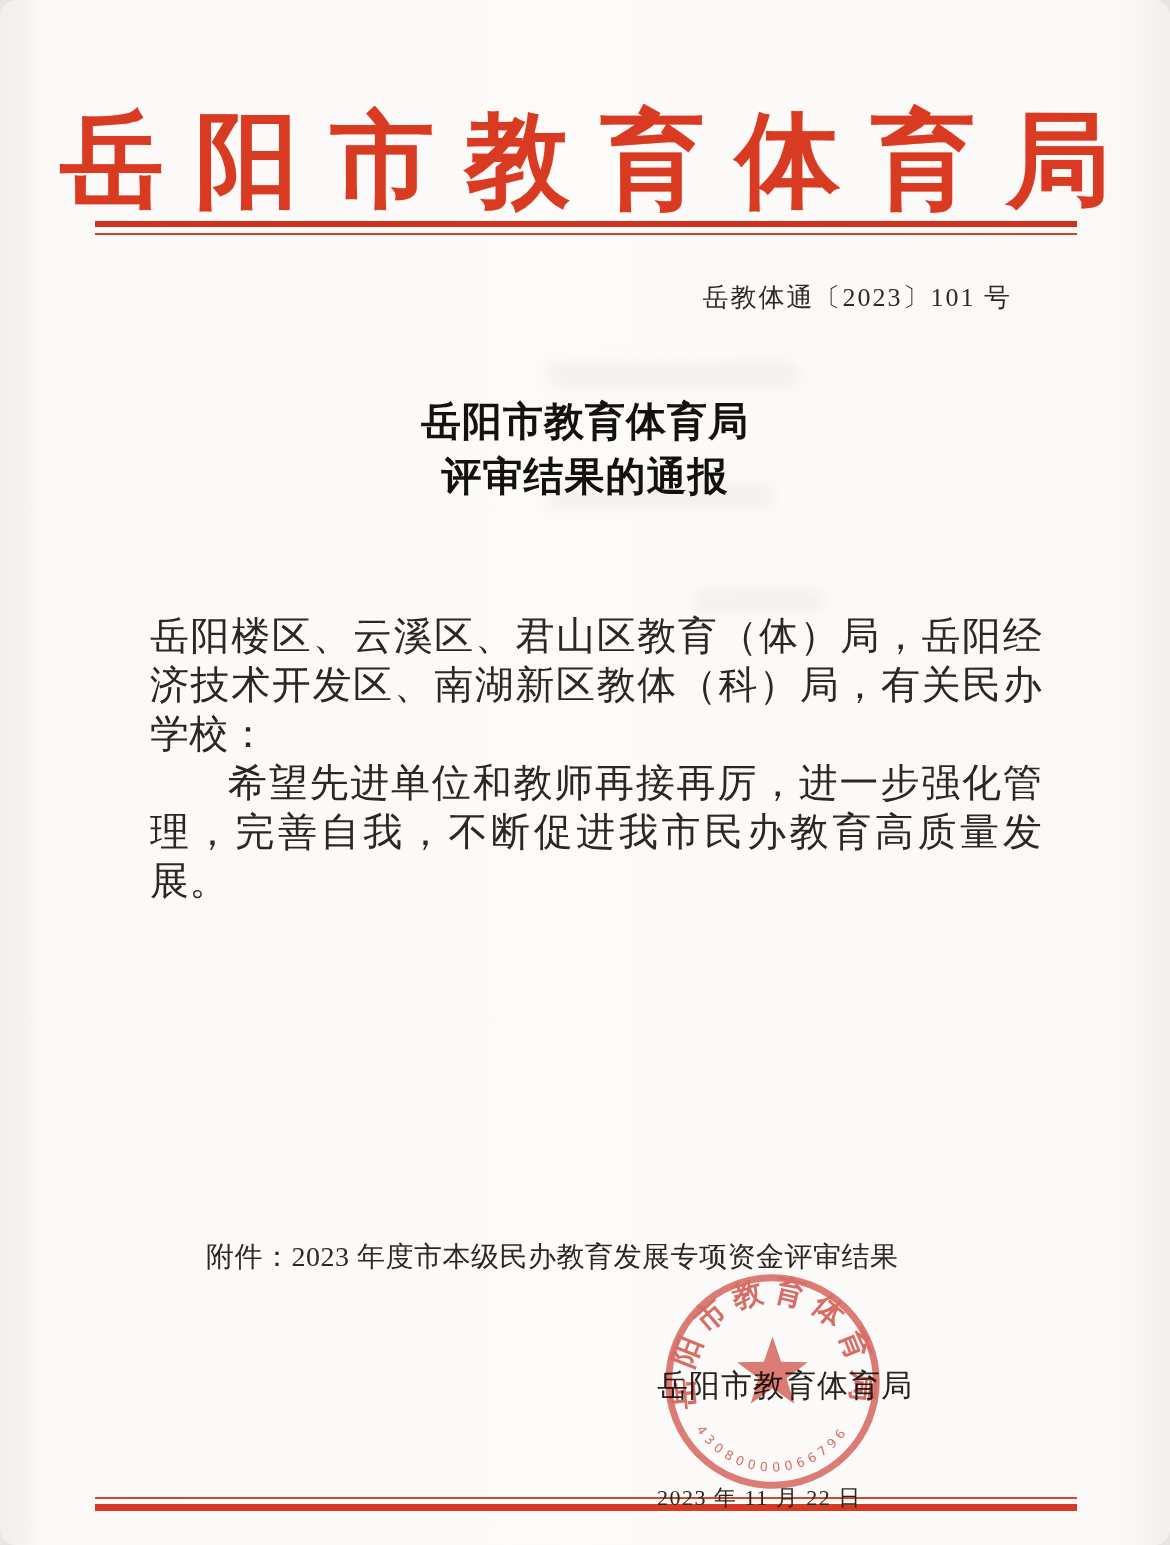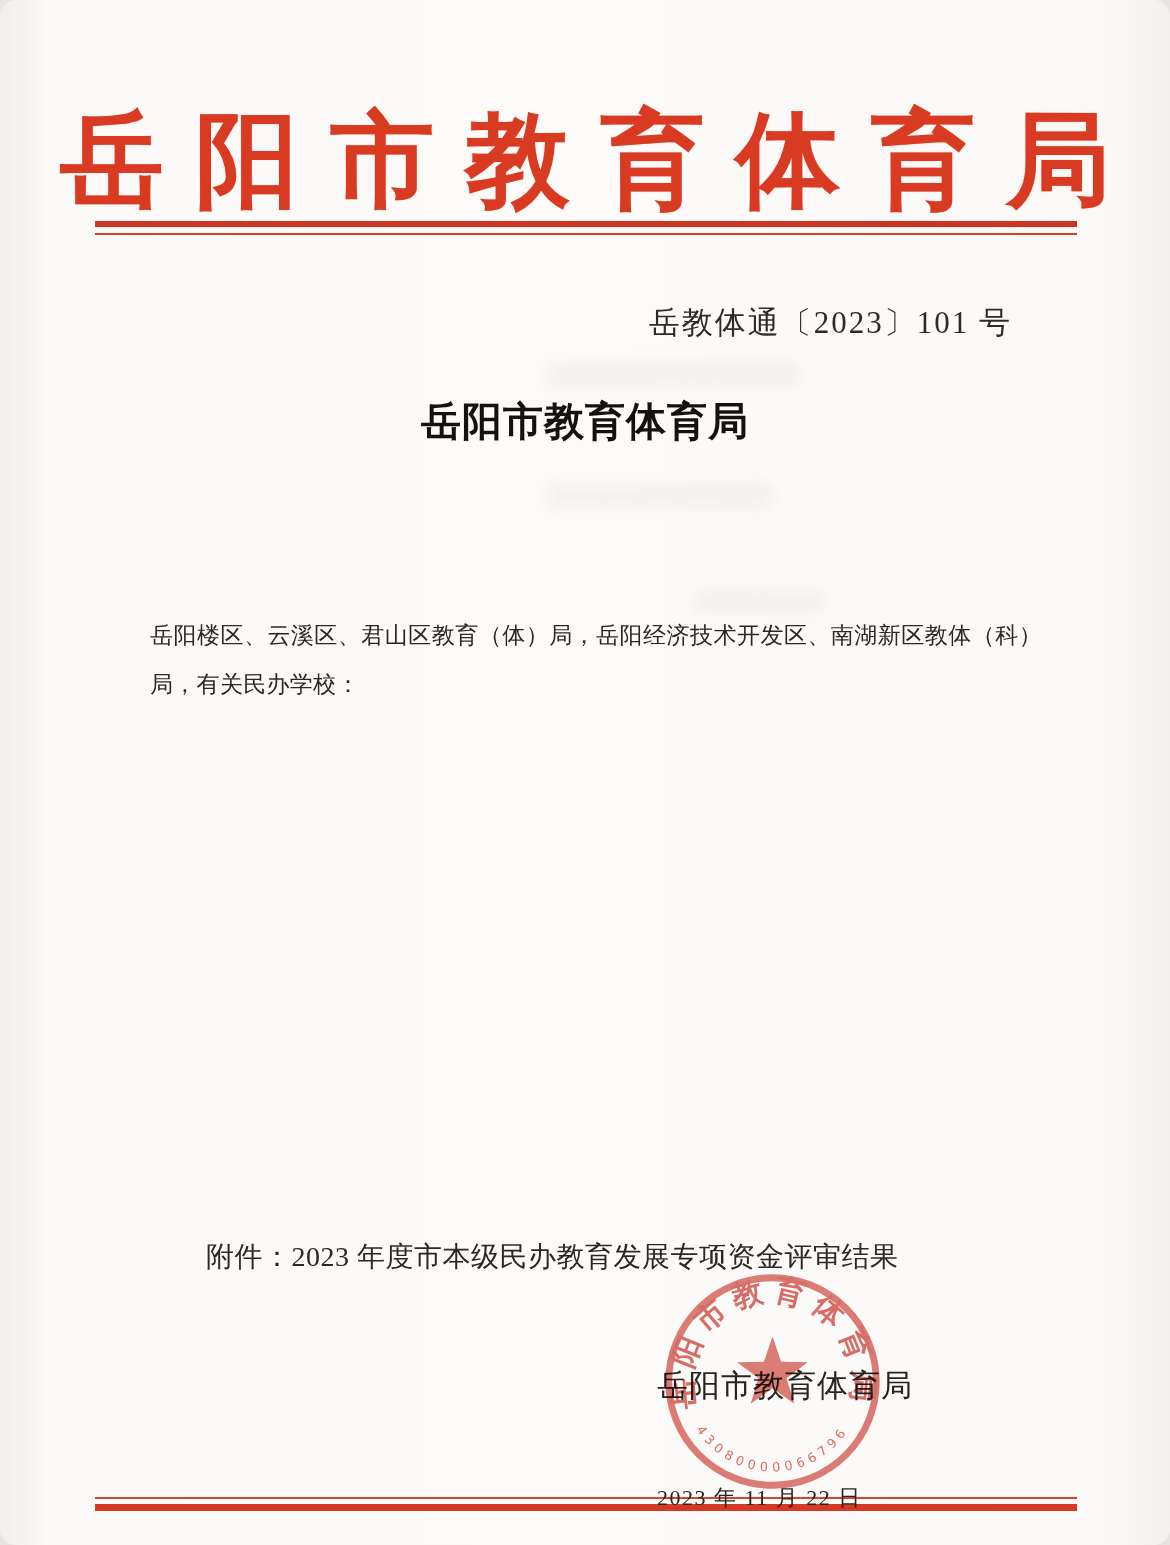--- a/index.html
+++ b/index.html
@@ -29,42 +29,42 @@
     text-shadow: 0 0 1px rgba(217,58,34,.55);
   }
   .rule { position: absolute; left: 95px; width: 982px; }
   .rule-header-thick { top: 221px; height: 6px; background: #cf3322; }
   .rule-header-thin  { top: 233px; height: 2px; background: #c9432f; }
   .rule-footer-thin  { top: 1497px; height: 2px; background: #d04732; }
   .rule-footer-thick { top: 1504px; height: 7px; background: #d63a25; }
   
   .doc-number {
     position: absolute;
-    top: 302px; right: 158px;
-    font-size: 31px;
+    top: 280px; right: 158px;
+    font-size: 26px;
     letter-spacing: 2px;
     color: #2e2b27;
   }
   
   .notice-title {
     position: absolute;
     top: 394px; left: 0; right: 0;
     text-align: center;
     font-weight: 700;
     font-size: 40px;
     line-height: 55px;
     color: #141210;
     letter-spacing: 1px;
   }
   
   .body-block {
     position: absolute;
     top: 611px; left: 150px;
     width: 892px;
-    font-size: 23px;
+    font-size: 39px;
     line-height: 49px;
     text-align: justify;
     letter-spacing: 0.3px;
     color: #2b2824;
   }
   .body-block p.indent { text-indent: 2em; }
   .attachment-line {
     position: absolute;
     top: 1238px; left: 150px;
     width: 950px;
@@ -127,24 +127,26 @@
   <div class="rule rule-header-thin"></div>
 
   <div class="doc-number">岳教体通〔2023〕101 号</div>
 
   <div class="ghost ghost-1"></div>
   <div class="ghost ghost-2"></div>
   <div class="ghost ghost-3"></div>
 
   <div class="notice-title">
     <div>岳阳市教育体育局</div>
+    <div>评审结果的通报</div>
   </div>
 
   <div class="body-block">
     <p>岳阳楼区、云溪区、君山区教育（体）局，岳阳经济技术开发区、南湖新区教体（科）局，有关民办学校：</p>
+    <p class="indent">希望先进单位和教师再接再厉，进一步强化管理，完善自我，不断促进我市民办教育高质量发展。</p>
   </div>
 
   <div class="attachment-line">附件：2023 年度市本级民办教育发展专项资金评审结果</div>
 
   <div class="signature-agency">岳阳市教育体育局</div>
   <div class="signature-date">2023 年 11 月 22 日</div>
 
   <svg class="seal" viewBox="0 0 240 240">
     <defs>
       <path id="sealRingPath" d="M 42.94 148.05 A 82 82 0 1 1 197.06 148.05" fill="none"></path>

